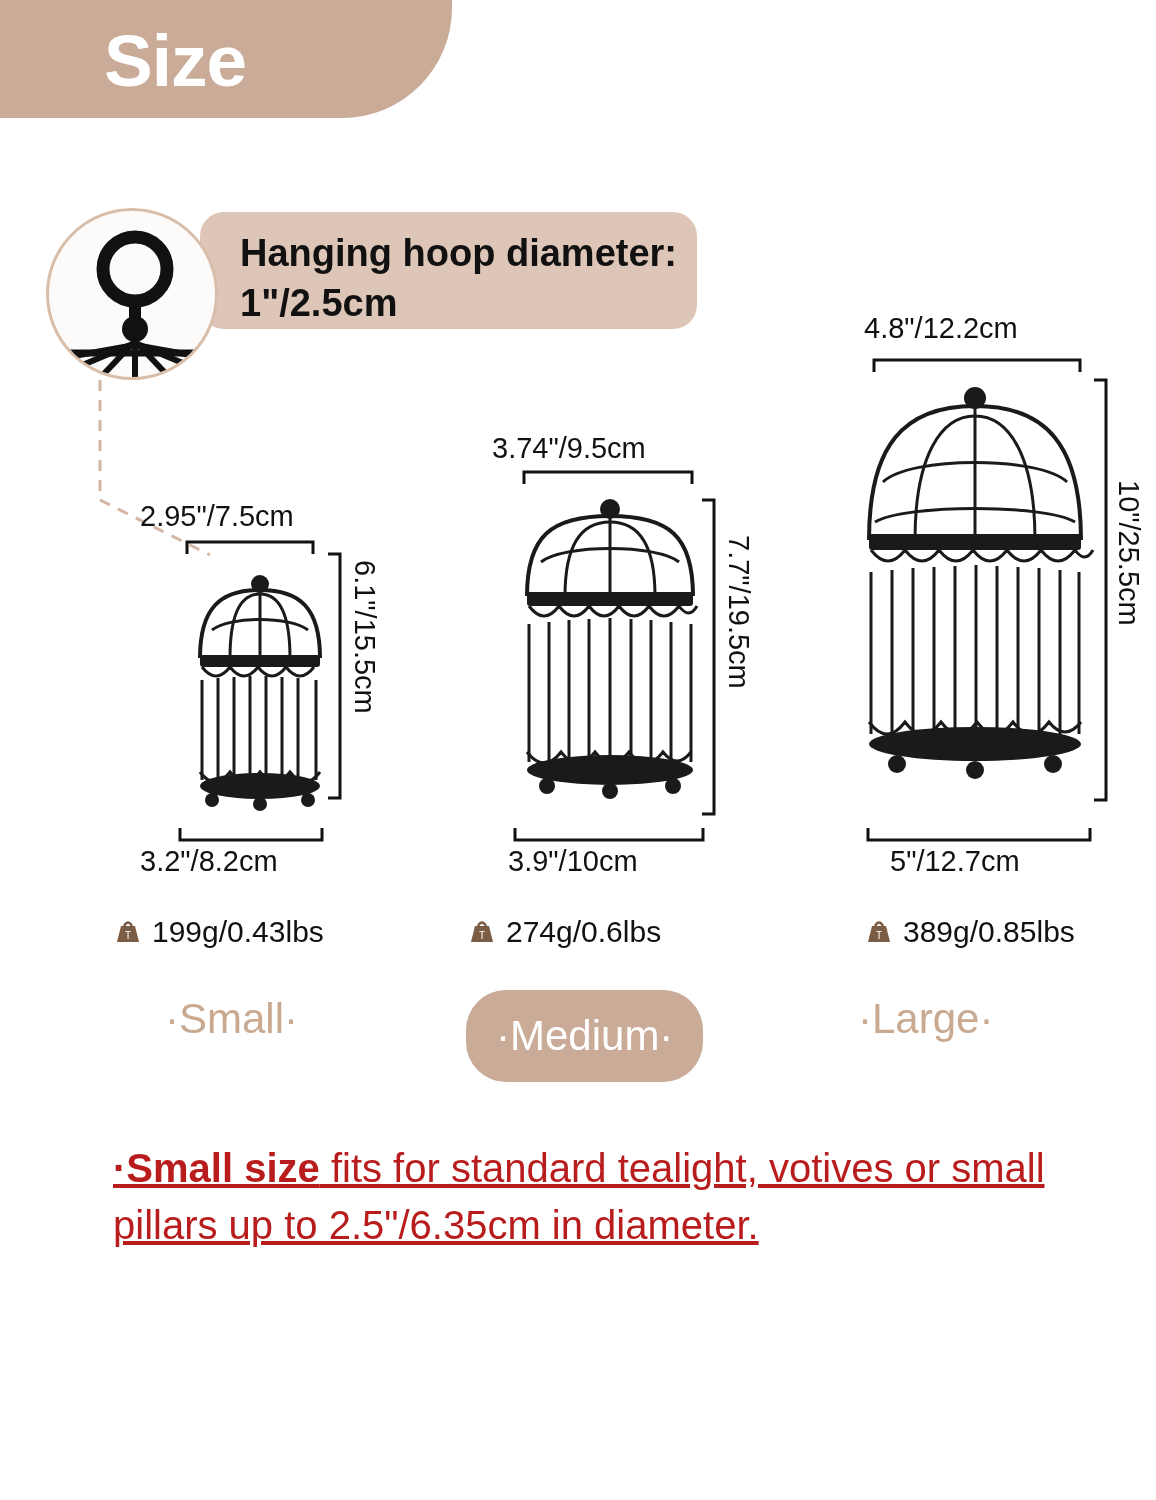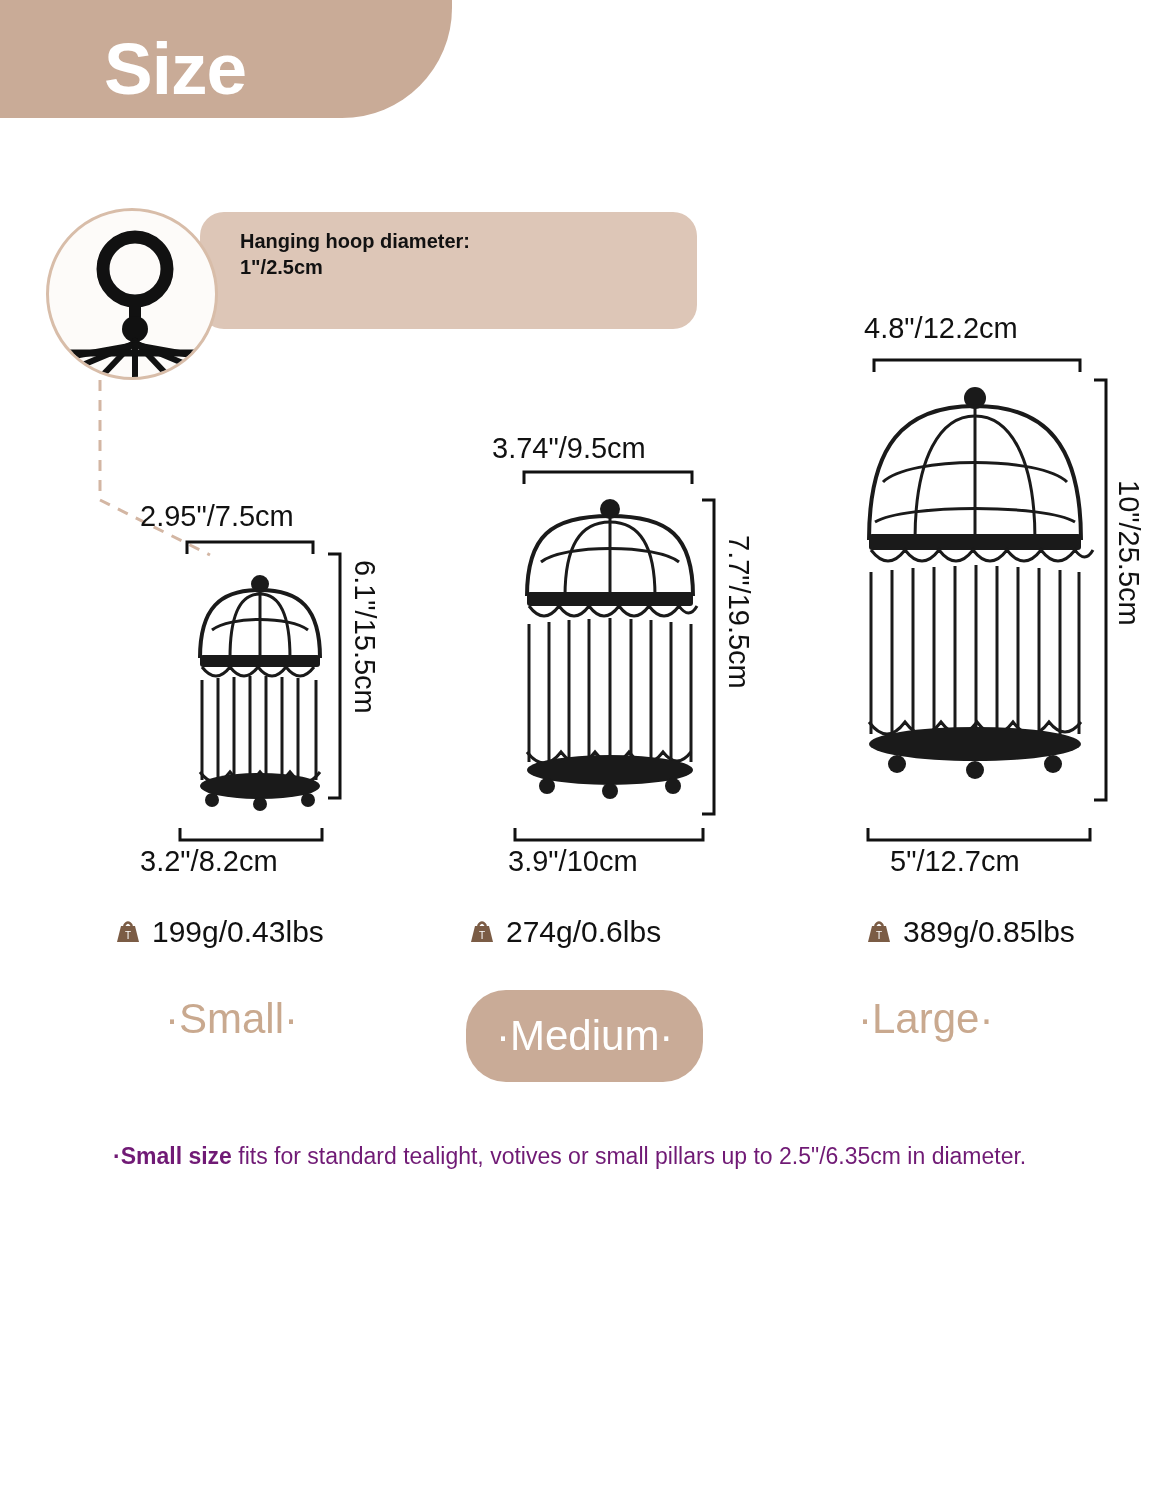--- a/index.html
+++ b/index.html
@@ -17,41 +17,41 @@
   
   .header-band {
     position: absolute;
     left: 0; top: 0;
     width: 452px; height: 118px;
     background: #c9ab97;
     border-bottom-right-radius: 110px;
   }
   .header-title {
     position: absolute;
-    left: 104px; top: 32px;
+    left: 104px; top: 24px;
     font-size: 73px;
     font-weight: bold;
     color: #ffffff;
     letter-spacing: -1px;
     line-height: 1;
   }
 
   
   .hoop-bubble {
     position: absolute;
     left: 200px; top: 212px;
     width: 497px; height: 117px;
     background: #ddc6b7;
     border-radius: 24px;
   }
   .hoop-bubble-text {
     position: absolute;
     left: 240px; top: 228px;
     width: 450px;
-    font-size: 20px;
+    font-size: 38px;
     font-weight: bold;
     line-height: 1.32;
     color: #111;
   }
   .hoop-circle {
     position: absolute;
     left: 46px; top: 208px;
     width: 172px; height: 172px;
     border-radius: 50%;
     background: #fdfbf9;
@@ -99,24 +99,25 @@
     padding: 22px 30px;
   }
 
   
   .bullets {
     position: absolute;
     left: 113px; top: 1140px;
     width: 1000px;
   }
   .bullet {
-    font-size: 23px;
+    font-size: 40px;
     line-height: 1.42;
-    color: #701a75;
+    color: #b91c1c;
     margin-bottom: 38px;
+    text-decoration: underline;
   }
   .bullet b { font-weight: bold; }
 </style>
 </head>
 <body>
 
 <div class="header-band"></div>
 <div class="header-title">Size</div>
 
 <svg class="dash-line" viewBox="0 0 1156 1500">

